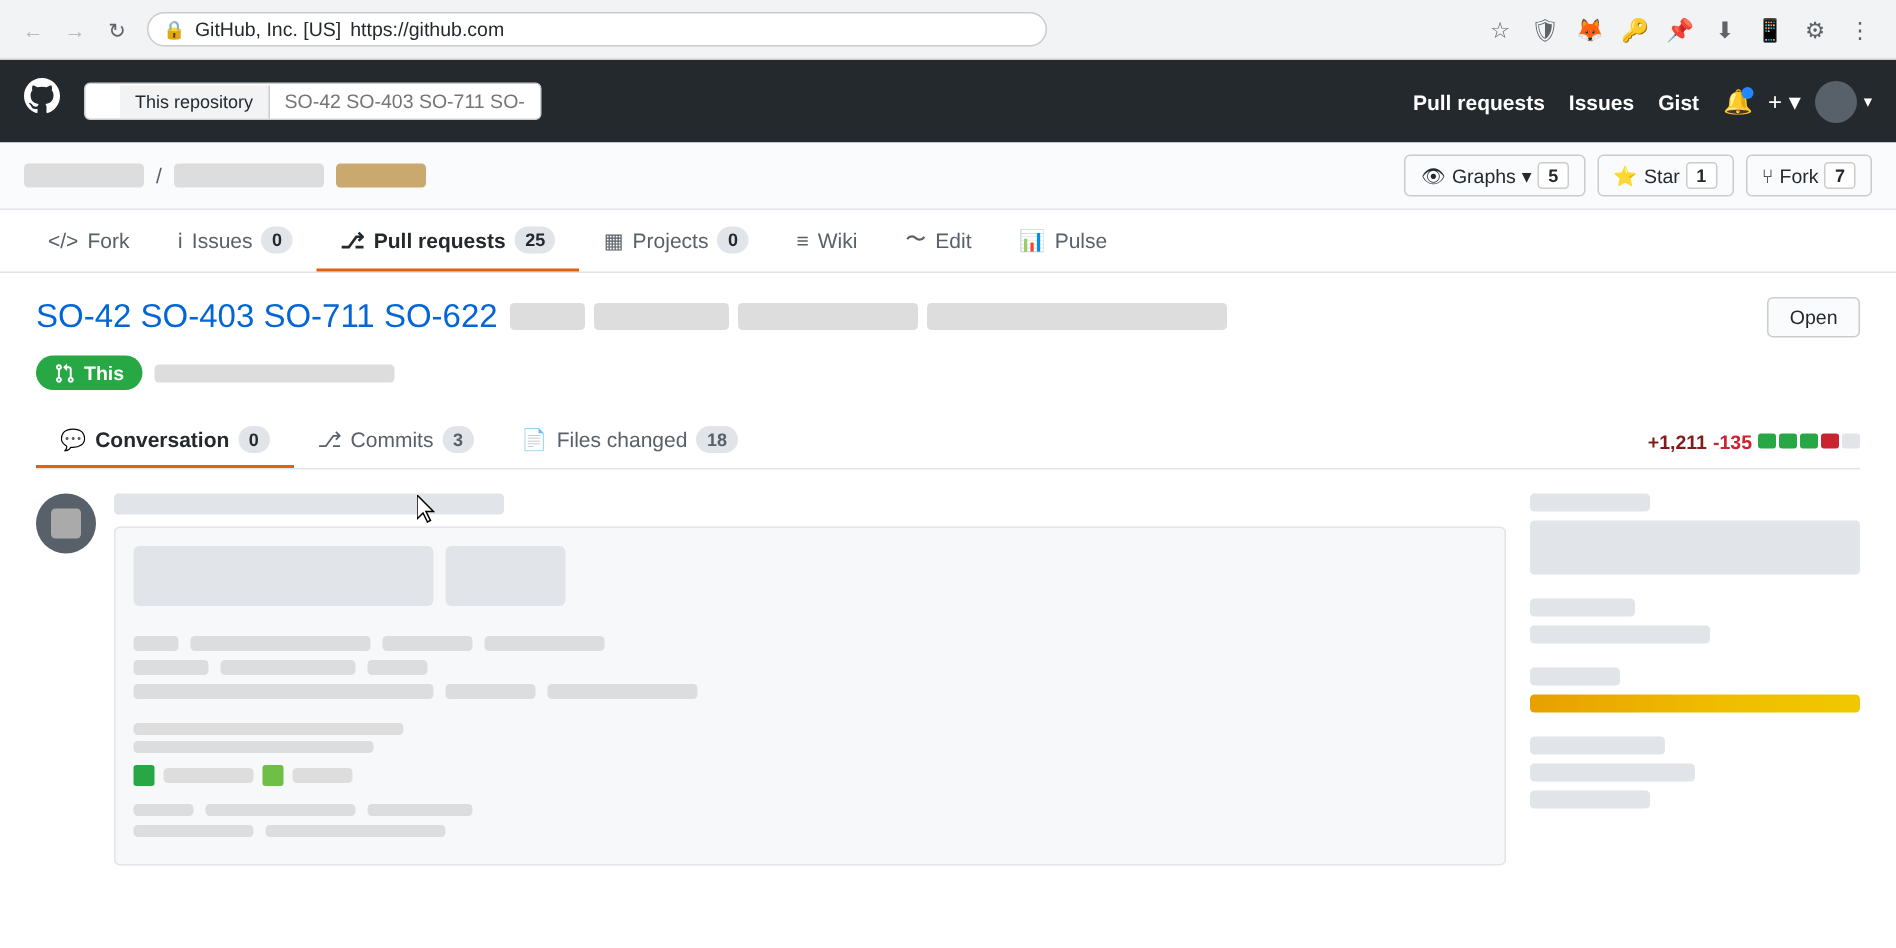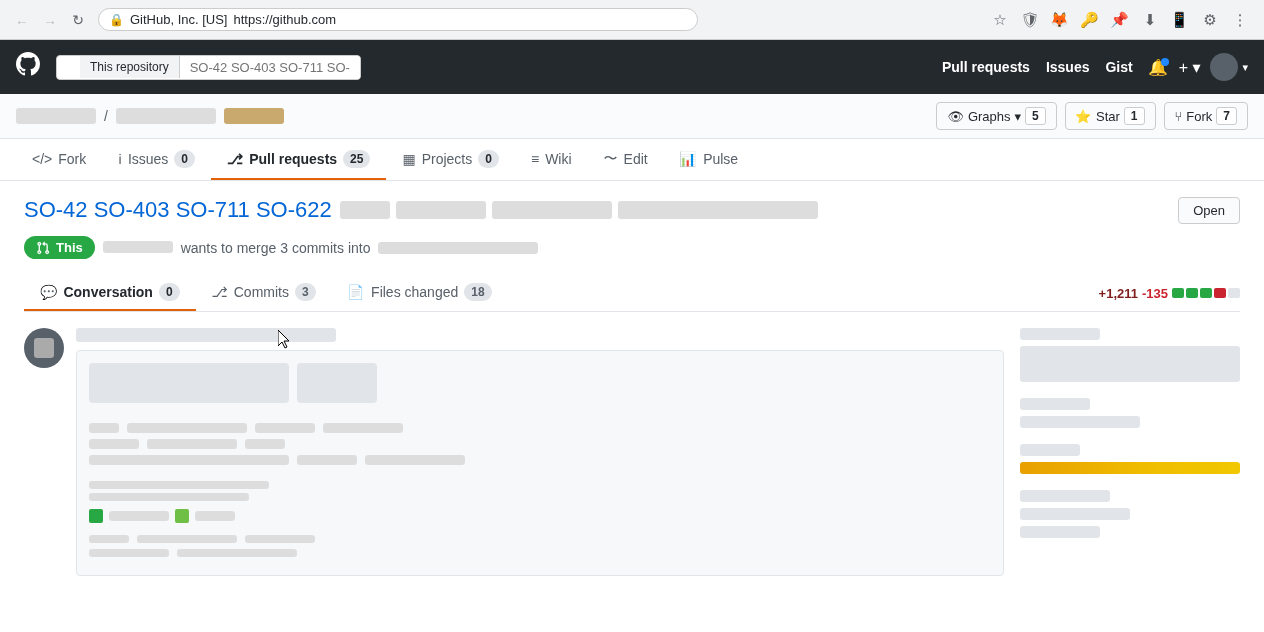--- a/index.html
+++ b/index.html
@@ -463,24 +463,20 @@
     <button class="edit-btn">Open</button>
   </div>
 
   <div class="pr-meta-row">
     <span class="pr-status-badge">
       <svg width="14" height="14" viewBox="0 0 16 16" fill="white">
         <path d="M7.177 3.073L9.573.677A.25.25 0 0110 .854v4.792a.25.25 0 01-.427.177L7.177 3.427a.25.25 0 010-.354zM3.75 2.5a.75.75 0 100 1.5.75.75 0 000-1.5zm-2.25.75a2.25 2.25 0 113 2.122v5.256a2.251 2.251 0 11-1.5 0V5.372A2.25 2.25 0 011.5 3.25zM11 2.5h-1V4h1a1 1 0 011 1v5.628a2.251 2.251 0 101.5 0V5A2.5 2.5 0 0011 2.5zm1 10.25a.75.75 0 111.5 0 .75.75 0 01-1.5 0zM3.75 12a.75.75 0 100 1.5.75.75 0 000-1.5z"></path>
       </svg>
       <span>This</span>
     </span>
-    <span class="pr-meta-text">
-      <span class="blurred-block" style="width:70px; height:12px; display:inline-block; margin-right:4px;"></span>
-      <span>wants to merge 3 commits into</span>
-    </span>
     <span class="pr-branch-blurred">
       <span class="blurred-block" style="width:160px; height:12px;"></span>
     </span>
   </div>
 
   <div class="pr-tabs">
     <div class="pr-tab active">
       <span>💬</span>
       <span>Conversation</span>
       <span class="pr-tab-badge">0</span>

